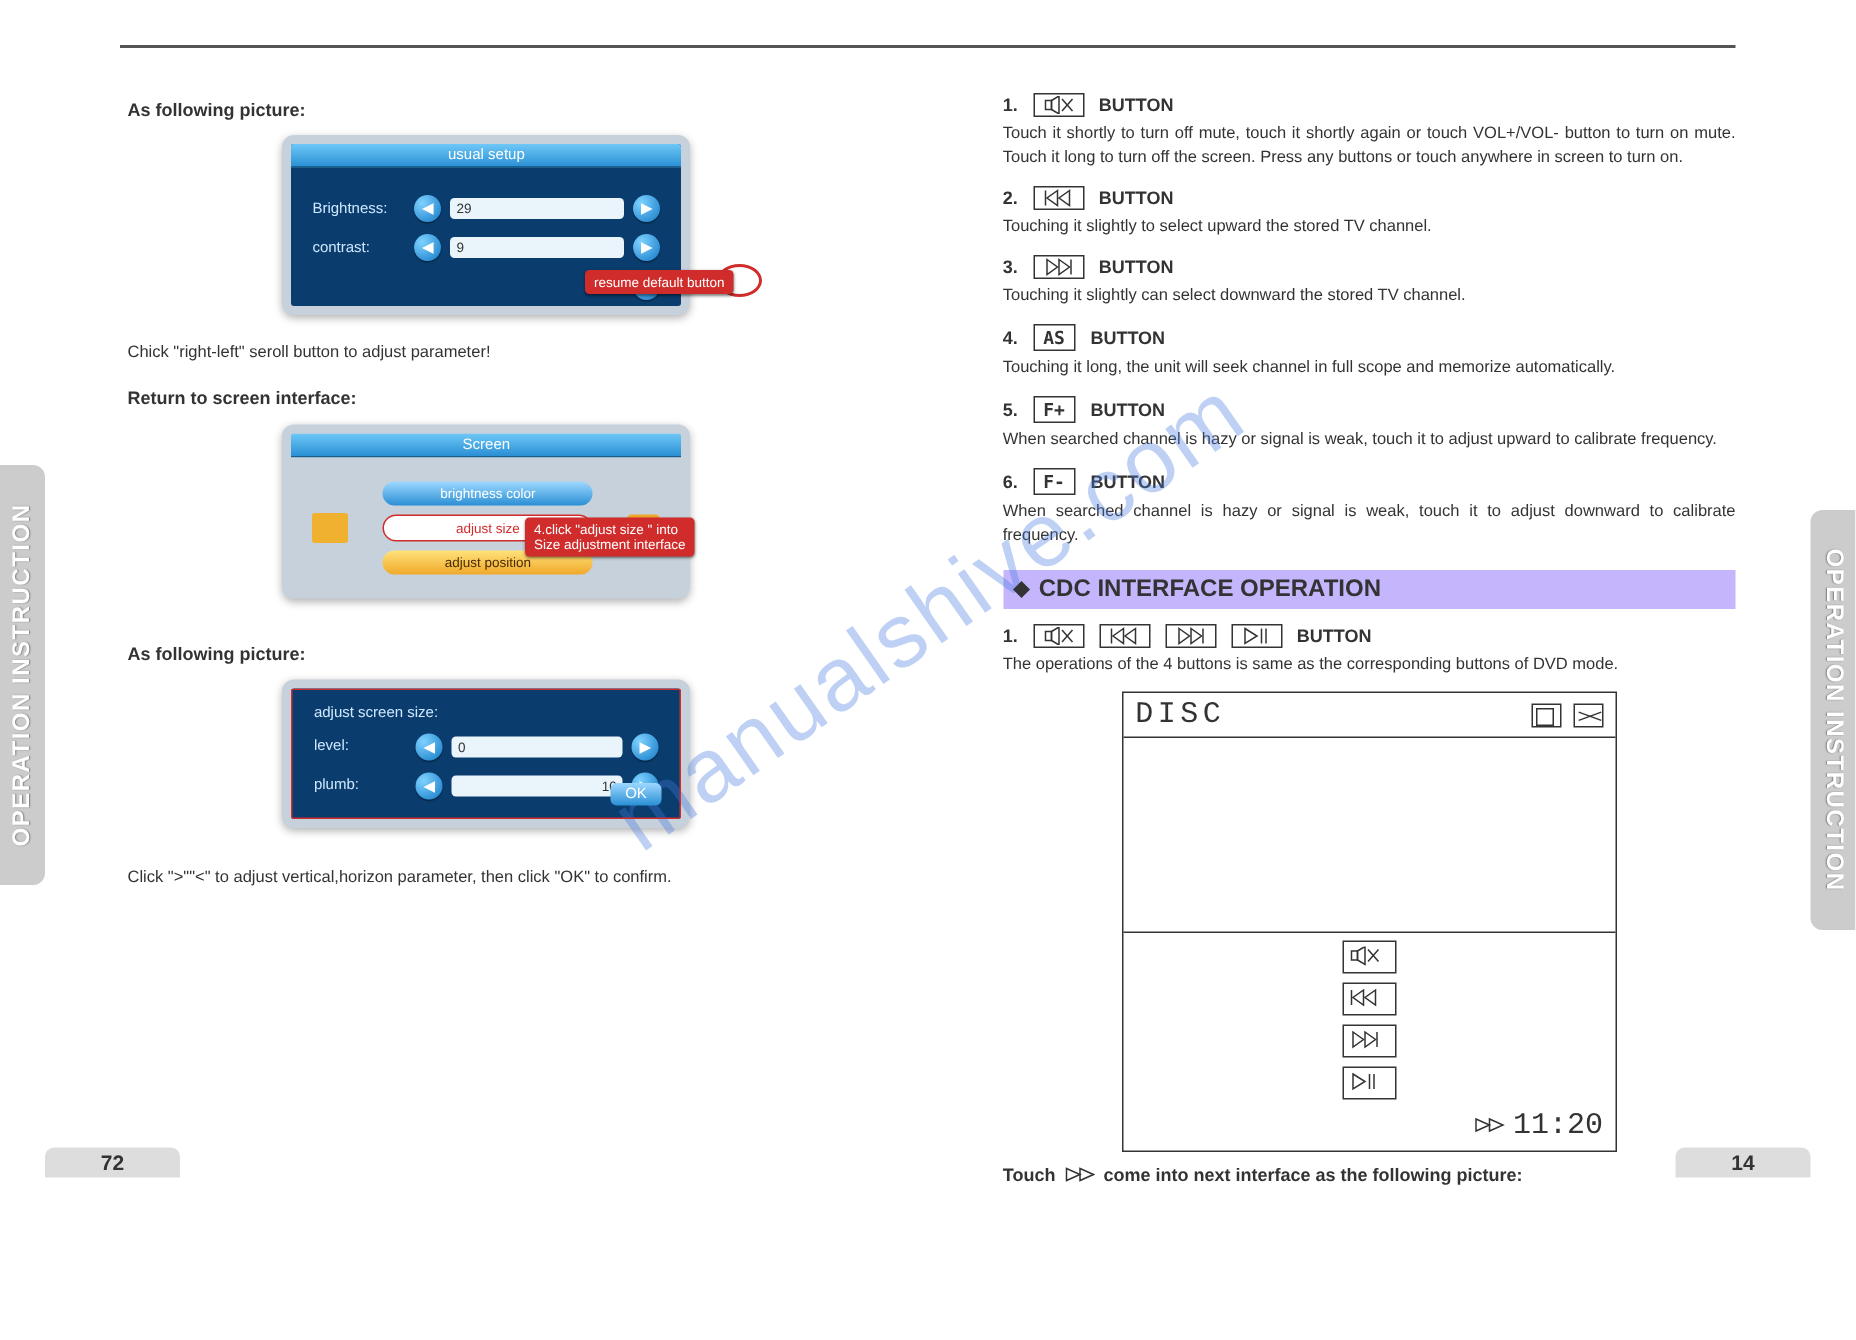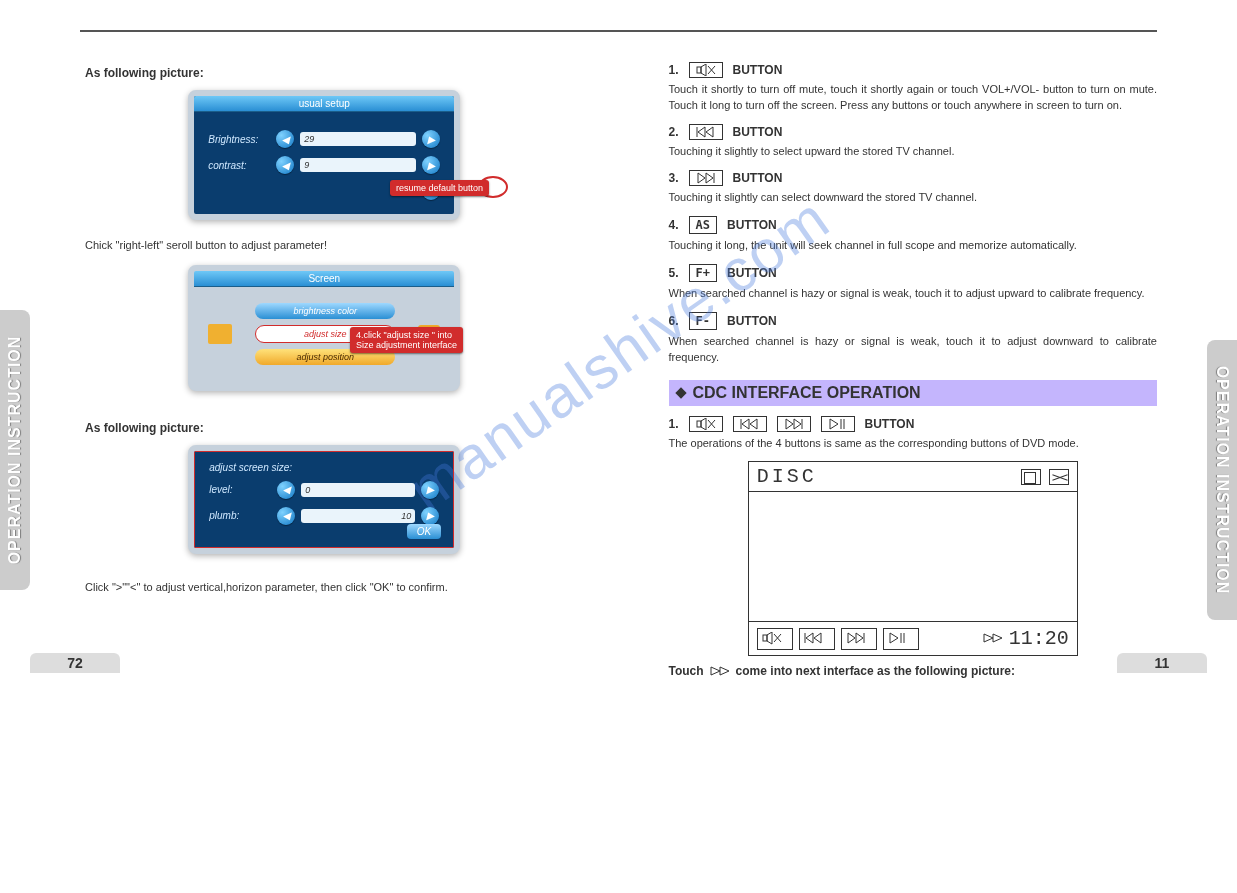--- a/index.html
+++ b/index.html
@@ -12,21 +12,21 @@
   .side-tab.right span { transform: translate(-50%,-50%) rotate(90deg); }
   .cols { display: flex; gap: 100px; }
   .col { flex: 1; min-width: 0; }
   .hr { height: 2px; background: #555; margin-bottom: 20px; }
   .heading { font-weight: bold; font-size: 12px; margin: 14px 0 10px; }
   .text { font-size: 11px; line-height: 1.45; text-align: justify; margin-bottom: 8px; }
   .indent { margin-left: 5px; }
   
   .device { width: 272px; margin: 10px auto 18px; border: 6px solid #c6d1dc; border-radius: 8px; background: #0a3d6e; box-shadow: 0 2px 6px rgba(0,0,0,.3); overflow: hidden; font-size: 10px; color: #fff; }
   .device .titlebar { background: linear-gradient(#6ec8f7,#2a8fd4); text-align: center; padding: 2px; font-size: 10px; color: #fff; border-bottom: 1px solid #1b5e8a; }
-  .device .body { padding: 10px 14px 14px; position: relative; font-style: italic; }
+  .device .body { padding: 10px 14px 4px; position: relative; }
   .row { display: flex; align-items: center; gap: 6px; margin: 8px 0; }
   .row .lbl { width: 62px; font-size: 10px; color: #cfe8ff; }
   .arrowbtn { width: 18px; height: 18px; background: radial-gradient(circle at 30% 30%,#7fd2ff,#1278c5); border-radius: 50%; display: inline-flex; align-items: center; justify-content: center; color: #fff; font-size: 10px; box-shadow: 0 1px 1px rgba(0,0,0,.4); }
   .slider { flex:1; height: 14px; background: #eaf4fb; border-radius: 3px; display: flex; align-items: center; padding: 0 4px; color: #333; font-size: 9px; }
   .okbtn { position: absolute; right: 12px; bottom: 8px; background: linear-gradient(#9ed8ff,#2a8fd4); border-radius: 4px; padding: 2px 10px; font-size: 10px; }
   .callout { position: absolute; font-size: 9px; background: #d12c2c; color: #fff; padding: 3px 6px; border-radius: 3px; white-space: nowrap; box-shadow: 0 1px 2px rgba(0,0,0,.5); }
   .callout.red1 { left: 310px; top: 90px; }
   .callout.red2 { left: 260px; top: 70px; }
   .ellipse { position: absolute; width: 30px; height: 22px; border: 2px solid #d12c2c; border-radius: 50%; }
   .menu-btn { display: block; margin: 6px auto; width: 140px; padding: 3px 0; text-align: center; border-radius: 10px; font-size: 9px; }
@@ -47,21 +47,21 @@
   .diamond { width: 8px; height: 8px; background: #333; transform: rotate(45deg); }
   .disc { width: 330px; margin: 10px auto 8px; border: 1px solid #333; font-family: "Courier New", monospace; }
   .disc-top { display: flex; justify-content: space-between; padding: 3px 8px; border-bottom: 1px solid #333; align-items:center; }
   .disc-top .t { font-size: 20px; letter-spacing: 3px; }
   .disc-top .icons { display: flex; gap: 8px; }
   .sq { width: 20px; height: 16px; border: 1px solid #333; position: relative; }
   .sq.copy::after { content:""; position:absolute; width:10px; height:10px; border:1px solid #333; left:2px; top:2px; }
   .sq.close::before, .sq.close::after { content:""; position:absolute; width:16px; height:1px; background:#333; left:2px; top:7px; }
   .sq.close::before { transform: rotate(20deg);} .sq.close::after { transform: rotate(-20deg);}
   .disc-mid { height: 130px; border-bottom: 1px solid #333; }
-  .disc-bot { display: flex; align-items: center; padding: 5px 8px; gap: 6px; }
+  .disc-bot { display: flex; align-items: center; padding: 5px 8px; gap: 6px; flex-direction: column; }
   .cbtn { width: 36px; height: 22px; border: 1px solid #333; display: inline-flex; align-items: center; justify-content: center; }
   .cbtn svg { width: 26px; height: 14px; }
   .time { font-size: 20px; margin-left: auto; display: flex; align-items: center; gap: 4px; }
   .time svg { width: 22px; height: 12px; }
   .footer-tab { position: absolute; bottom: 5px; width: 90px; height: 20px; background: #ddd; border-radius: 6px 6px 0 0; text-align: center; font-weight: bold; font-size: 14px; line-height: 20px; }
   .footer-tab.left { left: 30px; }
   .footer-tab.right { right: 30px; }
   .watermark { position: absolute; left: 50%; top: 50%; transform: translate(-50%,-50%) rotate(-35deg); font-size: 60px; color: rgba(70,120,220,.35); font-weight: 500; letter-spacing: 2px; pointer-events: none; }
   .rel { position: relative; }
   .touch-line { display:flex; align-items:center; gap:6px; font-weight:bold; font-size:12px; margin-top:6px;}
@@ -139,20 +139,21 @@
               <span class="arrowbtn">↺</span>
             </div>
           </div>
         </div>
         <span class="ellipse" style="left:398px; top:86px;"></span>
         <span class="callout red1">resume default button</span>
       </div>
 
       <div class="text indent">Chick "right-left" seroll button to adjust parameter!</div>
 
+      <div class="heading indent">Return to screen interface:</div>
 
       <div class="rel panel2">
         <div class="device light">
           <div class="titlebar">Screen</div>
           <div class="body">
             <div class="side-row">
               <span class="icon-folder"></span>
               <div style="flex:1">
                 <span class="menu-btn mb-blue">brightness color</span>
                 <span class="menu-btn mb-red">adjust size</span>
@@ -326,14 +327,14 @@
         <span>Touch</span>
         <svg>
             <use href="#i-ff"></use>
           </svg>
         <span>come into next interface as the following picture:</span>
       </div>
     </div>
   </div>
 
   <div class="footer-tab left">72</div>
-  <div class="footer-tab right">11</div>
+  <div class="footer-tab right">14</div>
 </div>
 
 </body></html>

